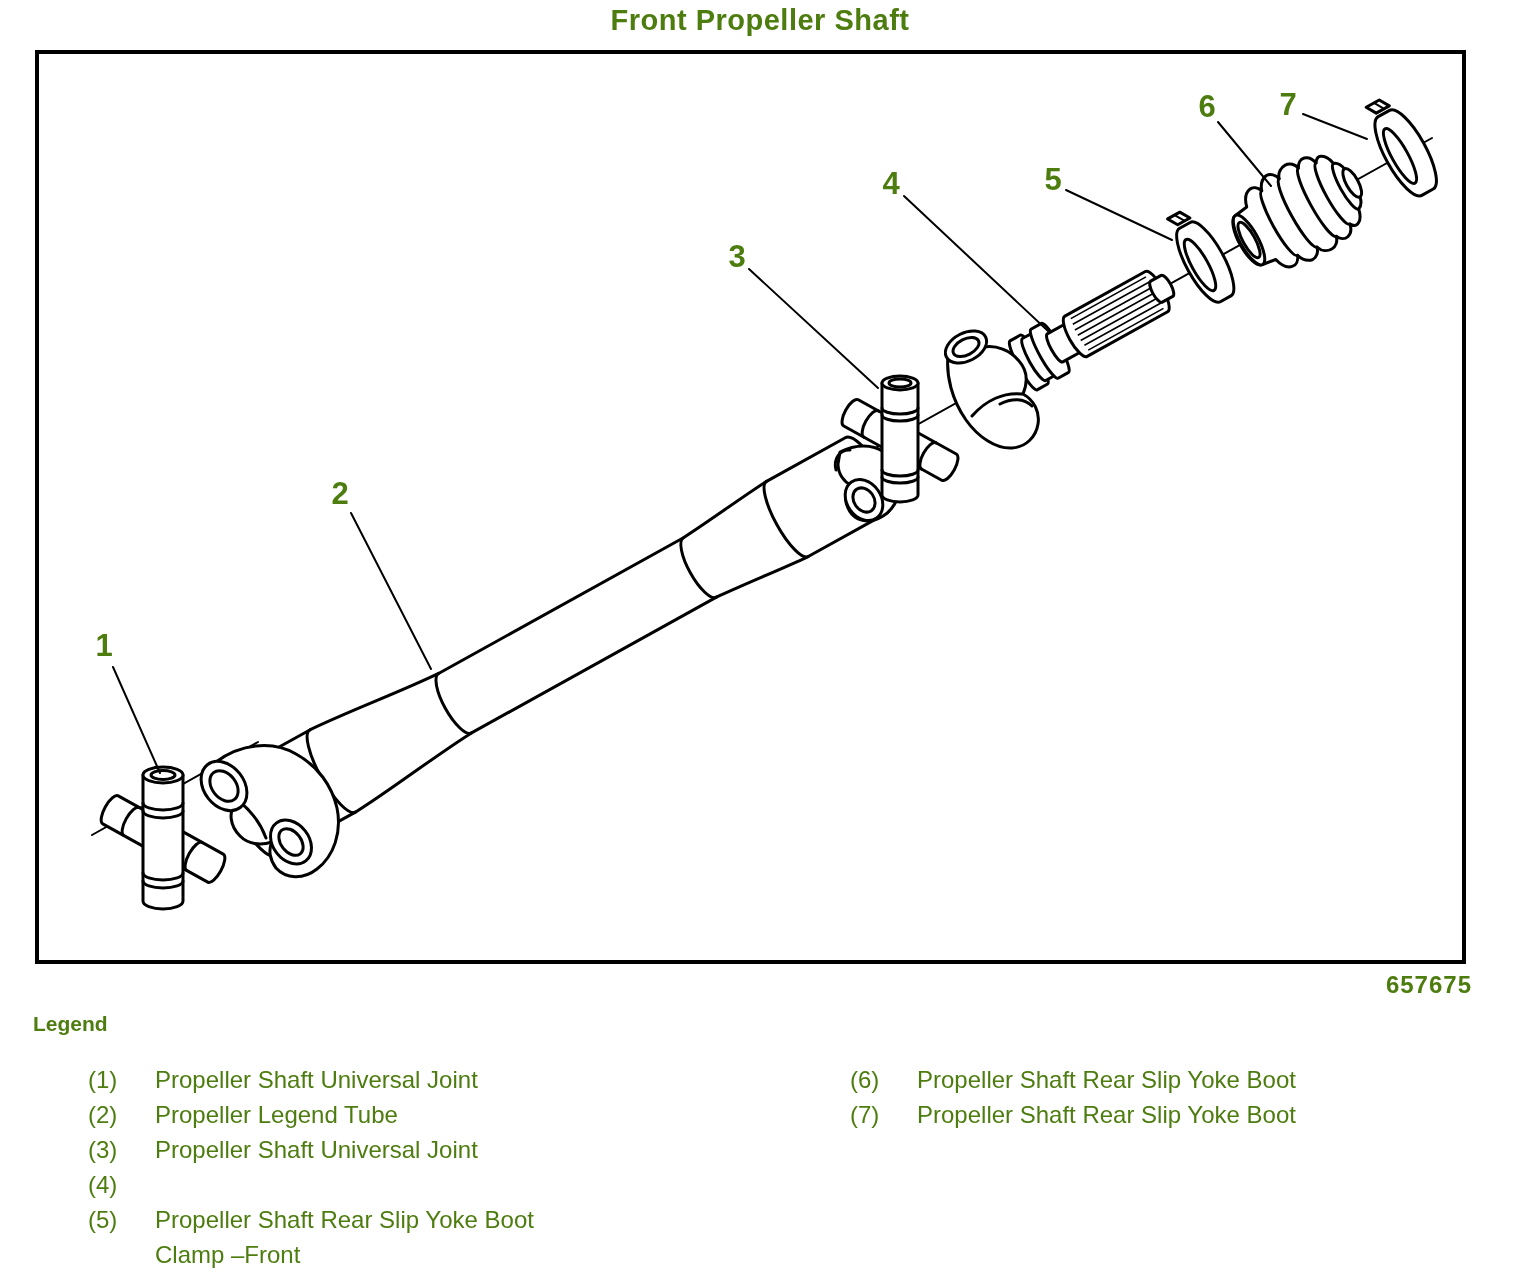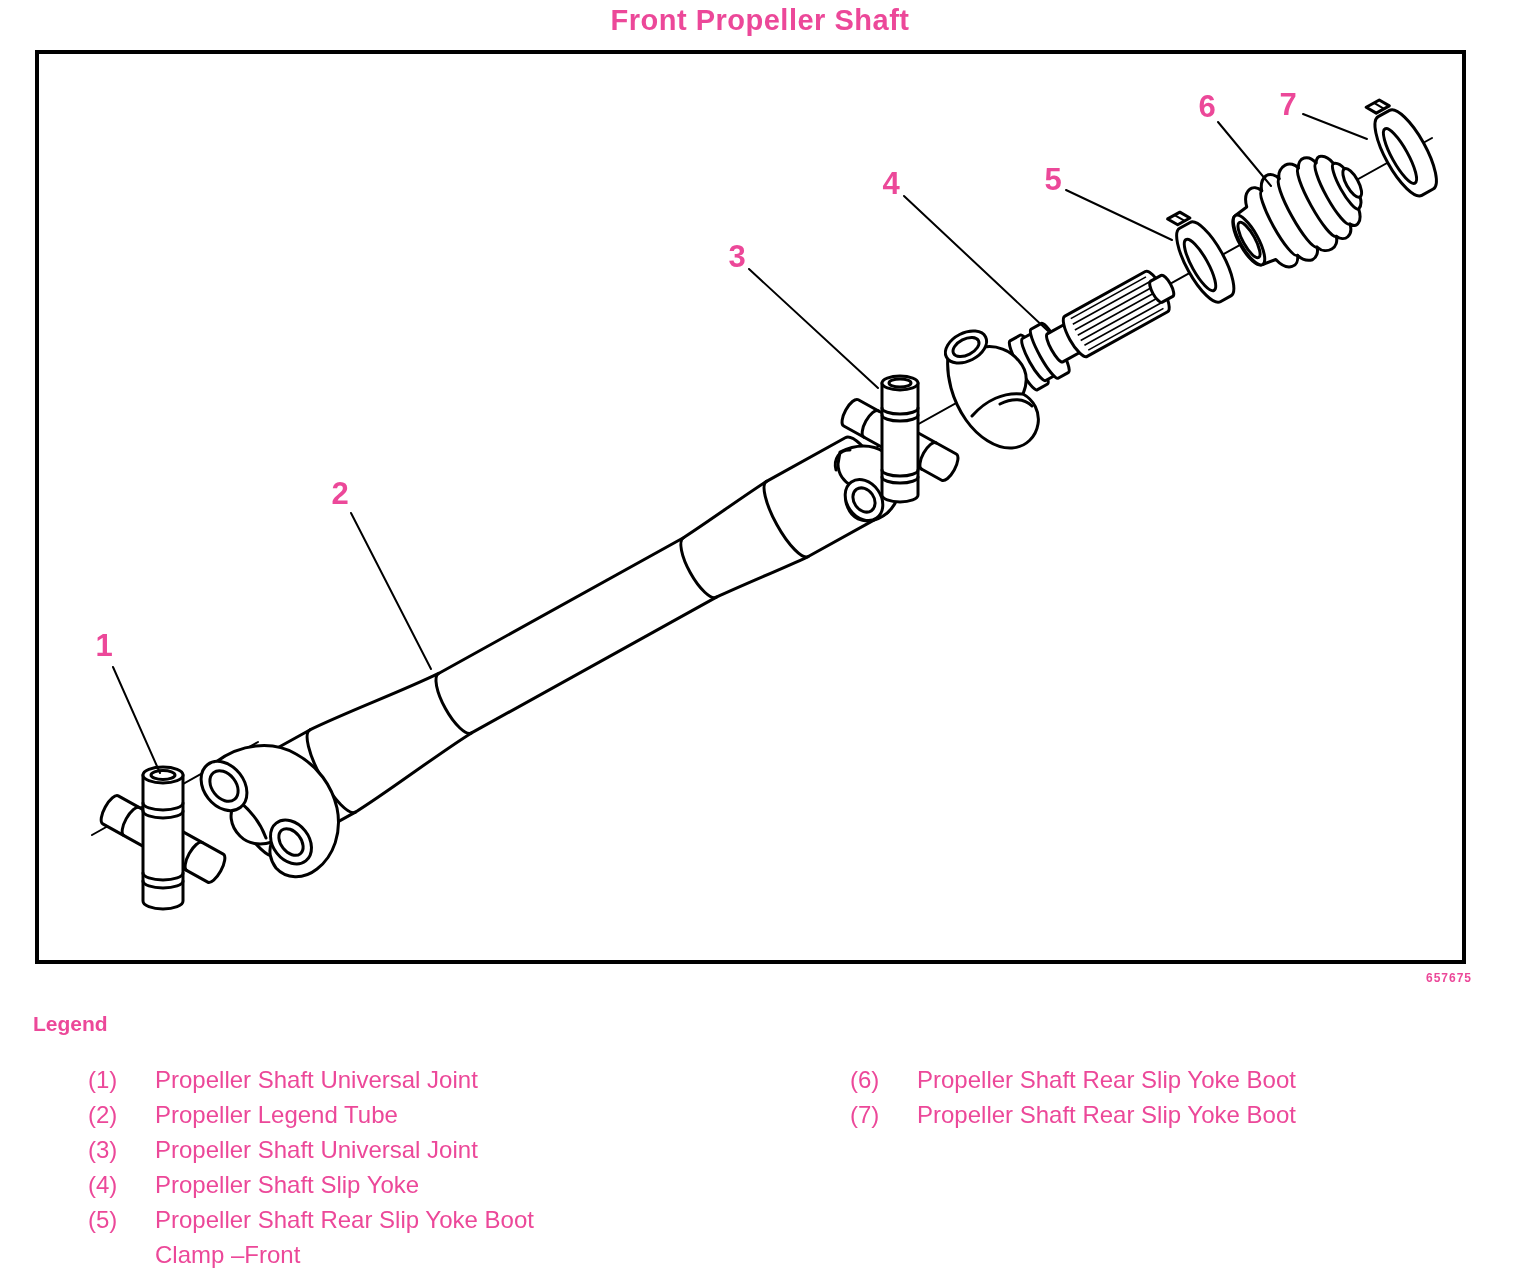--- a/index.html
+++ b/index.html
@@ -1,25 +1,25 @@
 <!DOCTYPE html>
 <html><head>
 <meta charset="utf-8">
 <style>
   html,body{margin:0;padding:0;background:#fff;}
   #page{position:relative;width:1520px;height:1276px;background:#fff;overflow:hidden;
-        font-family:"Liberation Sans",sans-serif;color:#ec4899;}
+        font-family:"Liberation Sans",sans-serif;color:#4d7c0f;}
   #title{position:absolute;left:0;top:4px;width:100%;text-align:center;
          font-size:29px;font-weight:bold;letter-spacing:.5px;}
   #diagram-box{position:absolute;left:35px;top:50px;width:1431px;height:914px;
                border:4px solid #000;box-sizing:border-box;background:#fff;}
   #art{position:absolute;left:0;top:0;width:1520px;height:1276px;}
   .callout{position:absolute;transform:translate(-50%,-50%);font-size:31px;font-weight:bold;}
   #fig-num{position:absolute;left:1240px;top:971px;width:232px;text-align:right;
-           font-size:12px;font-weight:bold;letter-spacing:1px;}
+           font-size:24px;font-weight:bold;letter-spacing:1px;}
   #legend-heading{position:absolute;left:33px;top:1012px;font-size:21px;font-weight:bold;}
   .lcol{position:absolute;font-size:24px;line-height:35px;}
   #legend-left{left:88px;top:1062px;}
   #legend-right{left:850px;top:1062px;}
   .lrow{display:flex;align-items:flex-start;}
   .lnum{display:inline-block;width:52px;flex:0 0 52px;margin-right:15px;}
   .ltxt{display:inline-block;}
   .lline{display:block;}
   svg .ln{fill:none;stroke:#000;stroke-width:3;stroke-linecap:round;stroke-linejoin:round;}
   svg .pt{fill:#fff;stroke:#000;stroke-width:3;stroke-linecap:round;stroke-linejoin:round;}
@@ -215,23 +215,20 @@
         </span>
     </div>
     <div class="lrow">
       <span class="lnum">(3)</span>
       <span class="ltxt">
           <span class="lline">Propeller Shaft Universal Joint</span>
         </span>
     </div>
     <div class="lrow">
       <span class="lnum">(4)</span>
-      <span class="ltxt">
-          <span class="lline">Propeller Shaft Slip Yoke</span>
-        </span>
     </div>
     <div class="lrow">
       <span class="lnum">(5)</span>
       <span class="ltxt">
         <span class="lline">Propeller Shaft Rear Slip Yoke Boot</span>
         <span class="lline">Clamp –Front</span>
       </span>
     </div>
   </div>
 

